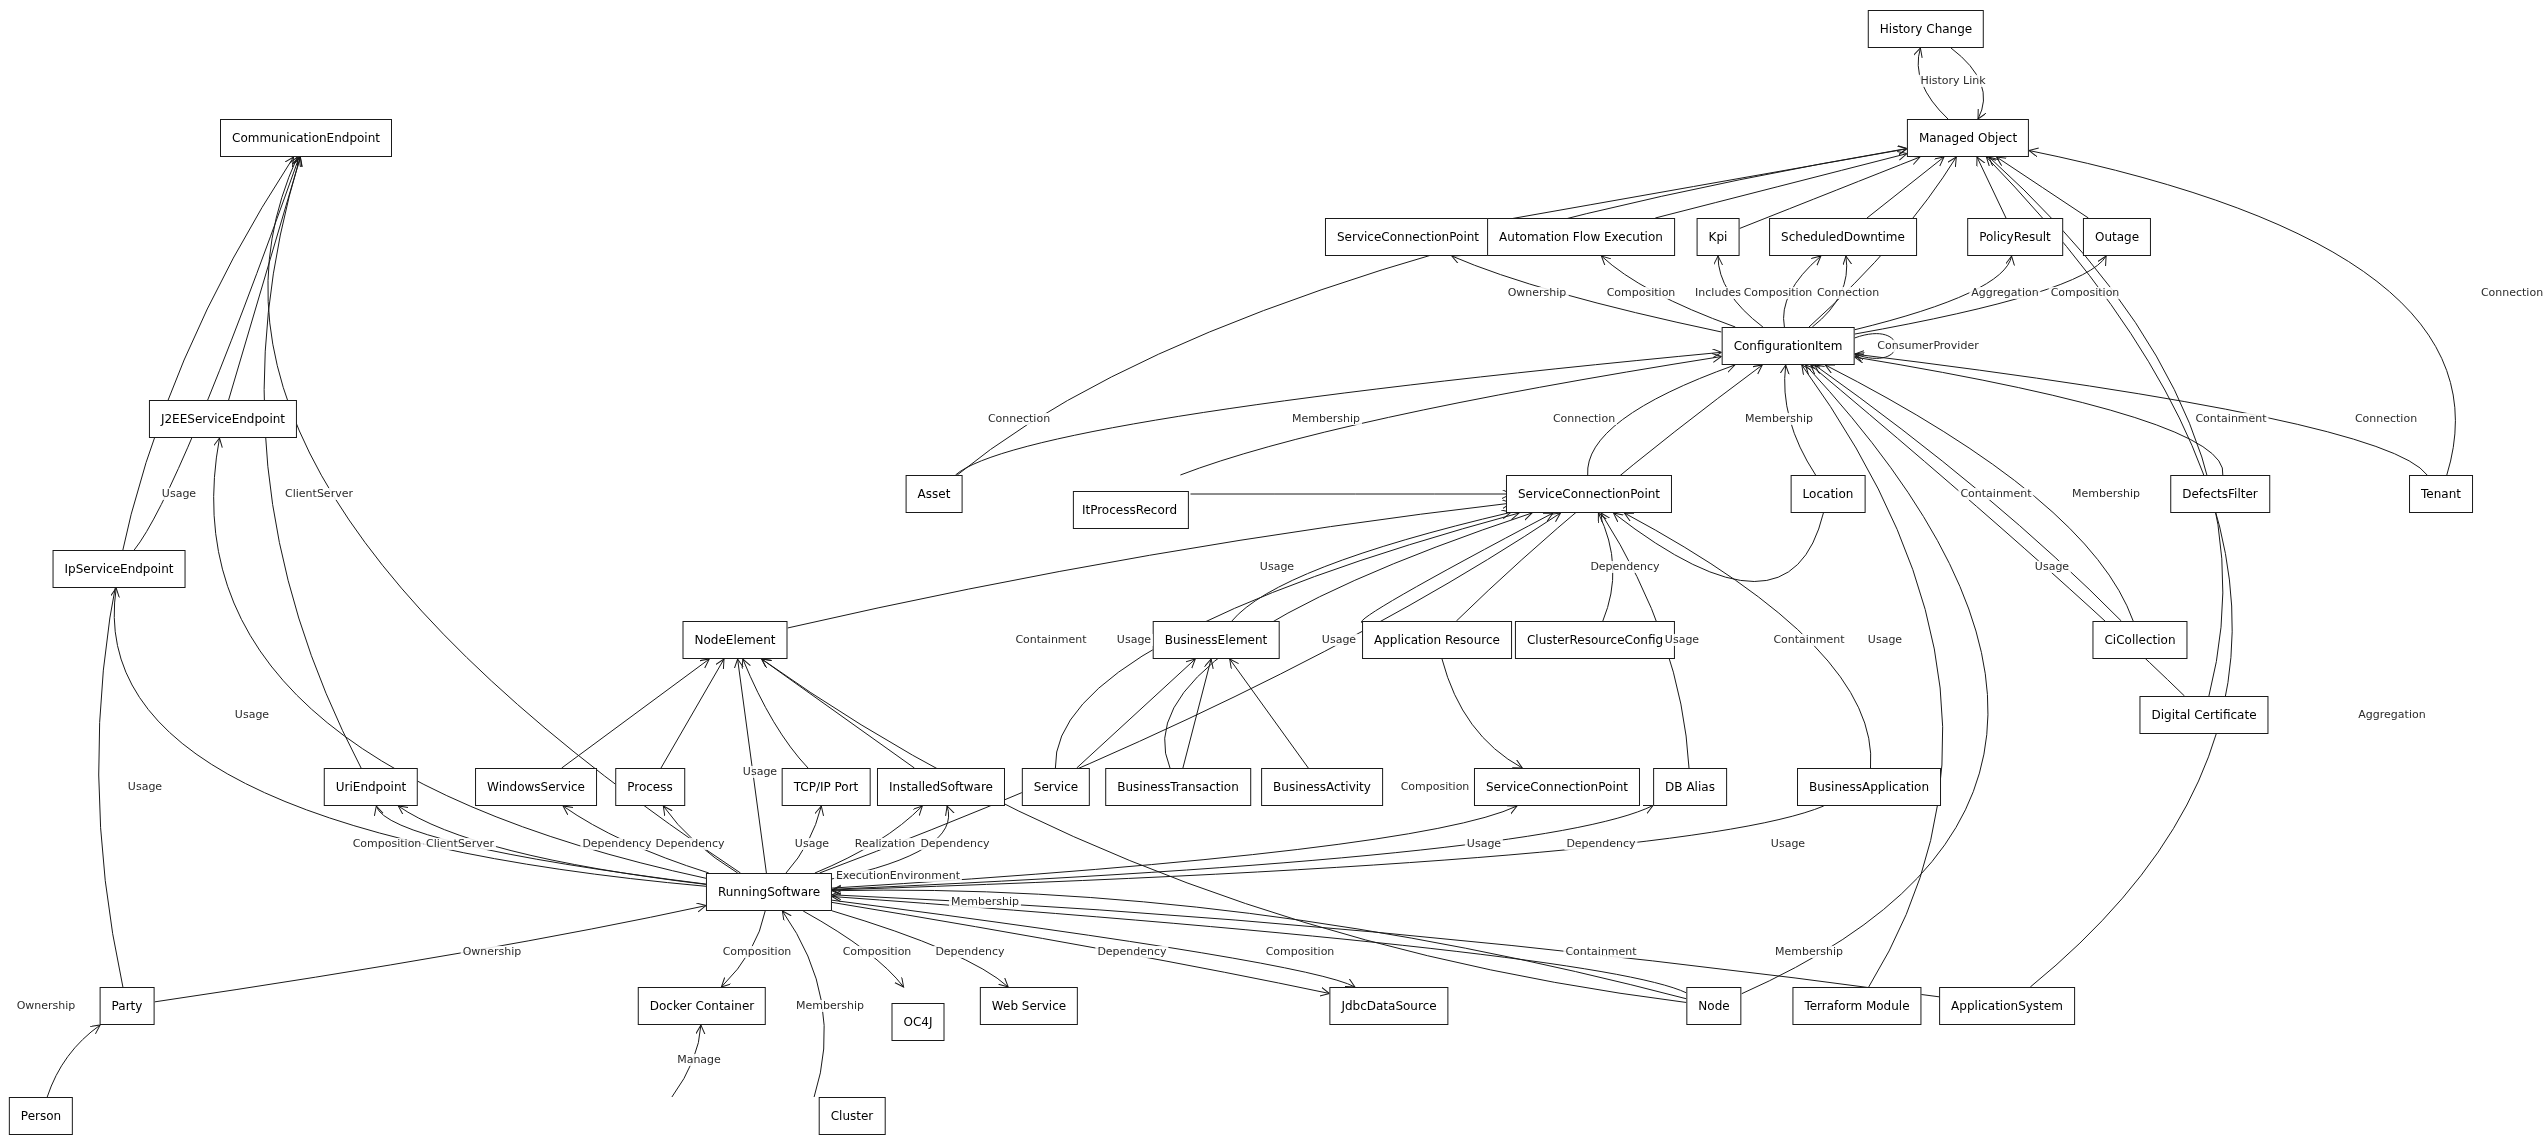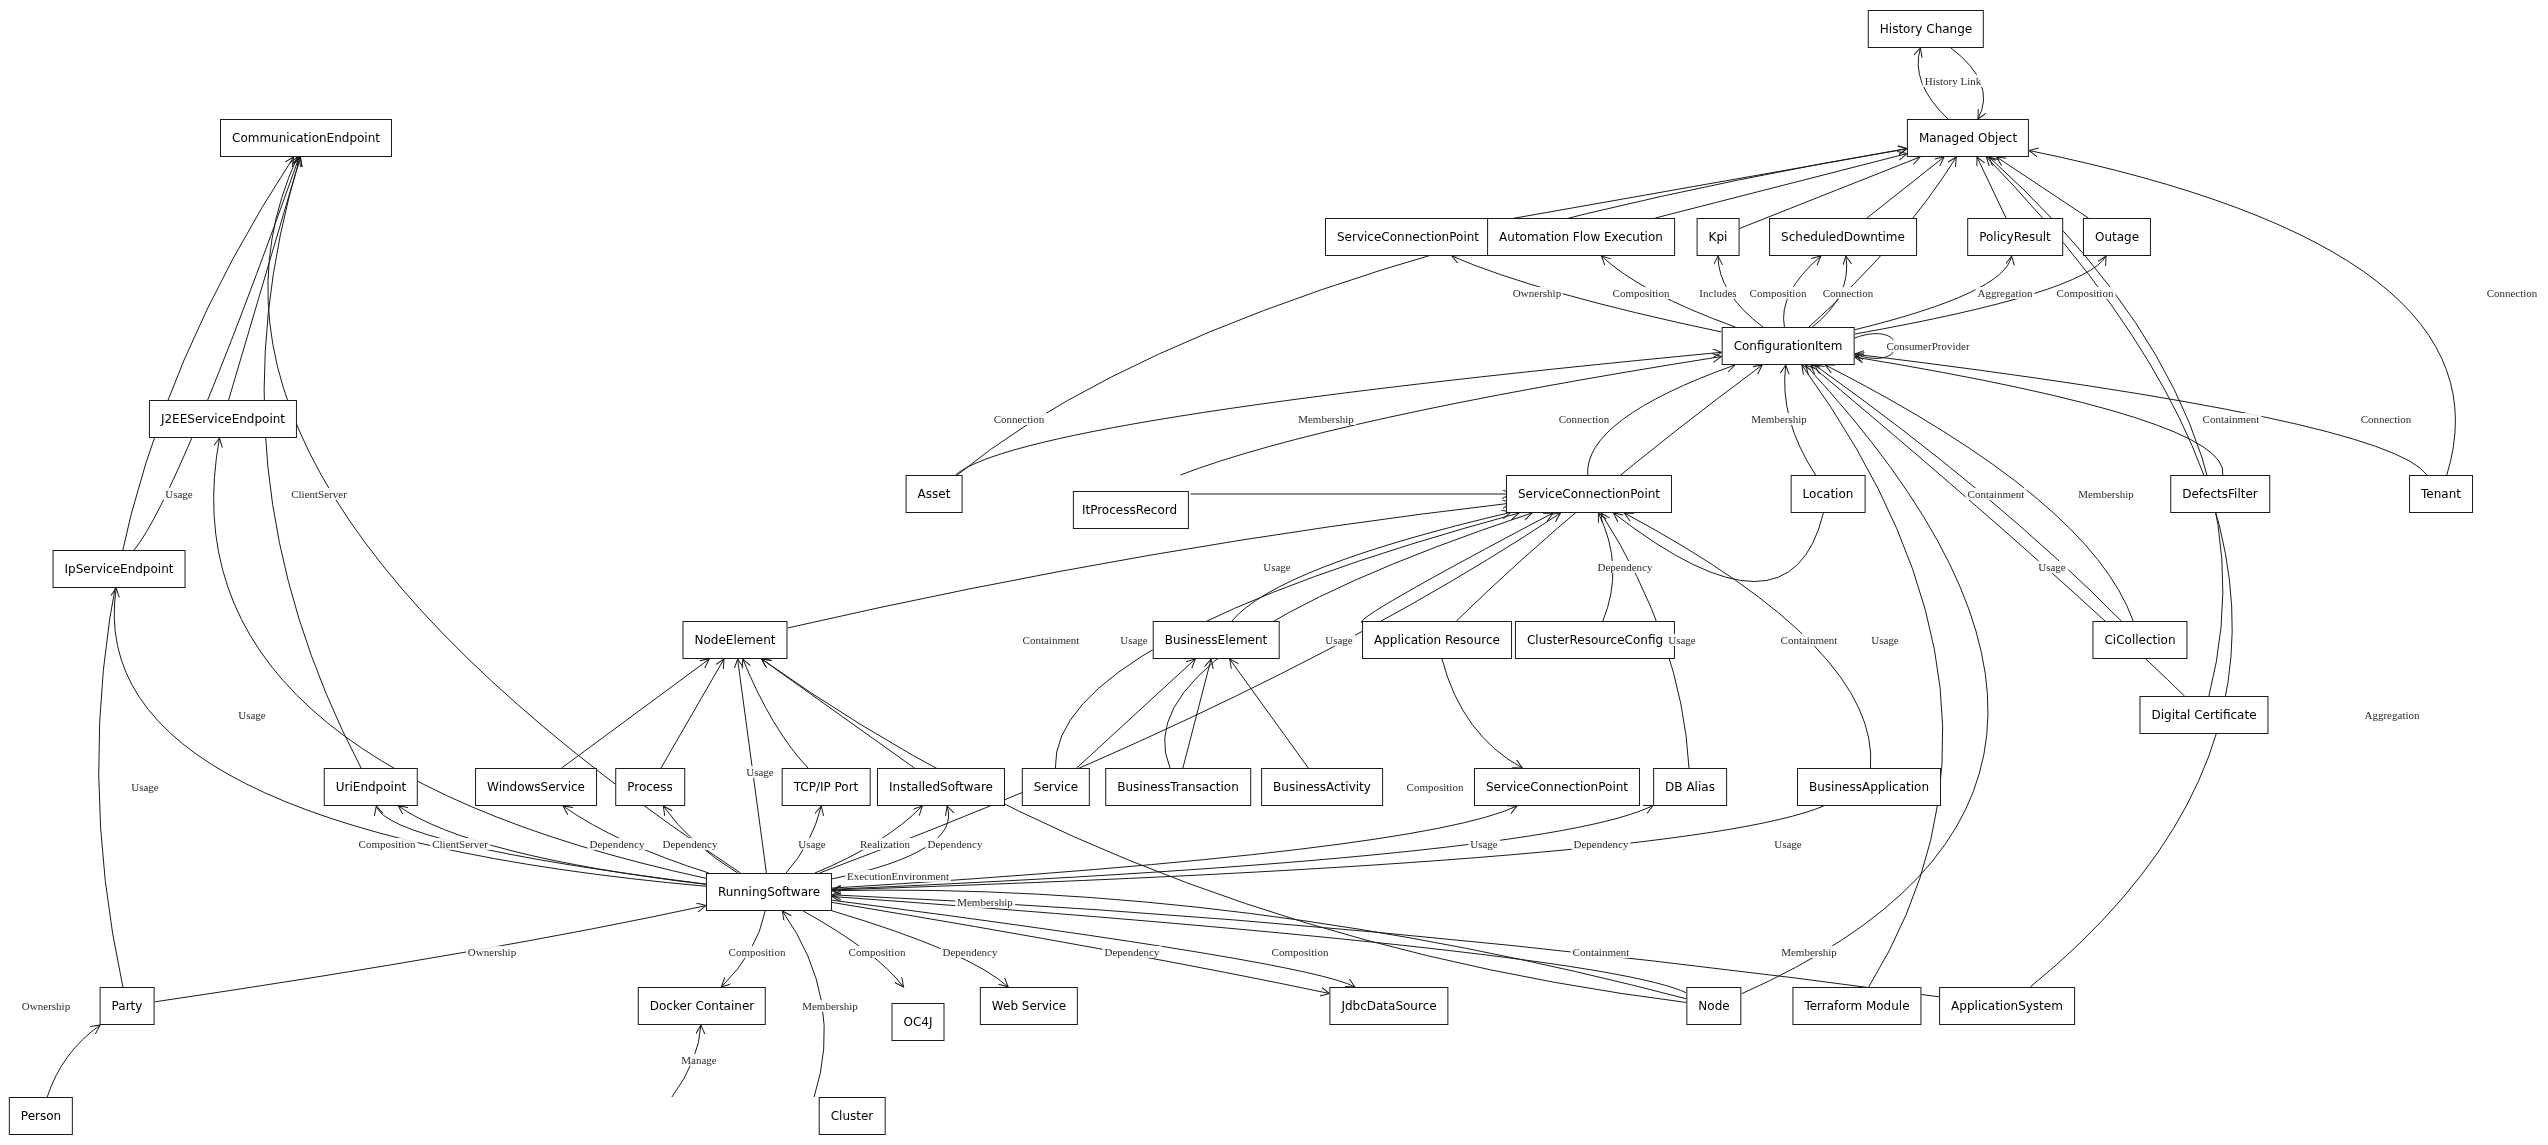--- a/index.html
+++ b/index.html
@@ -11,21 +11,21 @@
     position:absolute;transform:translate(-50%,-50%);
     border:1px solid var(--node-border,#1a1a1a);
     background:var(--node-fill,#ffffff);
     padding:12px 11px;font-size:12px;line-height:1;color:#000;
     white-space:nowrap;text-align:center;z-index:2;
   }
   .node.highlight{background:var(--highlight-fill,#ccccf2);}
   .edge-label{
     position:absolute;transform:translate(-50%,-50%);
     font-size:11px;line-height:1.1;color:var(--label-text,#2b2b2b);
-    background:rgba(255,255,255,0.88);padding:0 2px;white-space:nowrap;z-index:3;font-family:Liberation Serif, serif;
+    background:rgba(255,255,255,0.88);padding:0 2px;white-space:nowrap;z-index:3;
   }
 </style>
 </head>
 <body>
 
 <div id="canvas">
   <svg id="edge-svg" width="2548" height="1145" viewBox="0 0 2548 1145" xmlns="http://www.w3.org/2000/svg">
     <defs>
       <marker id="arrow" markerWidth="12" markerHeight="12" refX="9" refY="4.5" orient="auto" markerUnits="userSpaceOnUse">
         <path d="M0,0 L9,4.5 L0,9" fill="none" stroke="#1a1a1a" stroke-width="1"></path>

